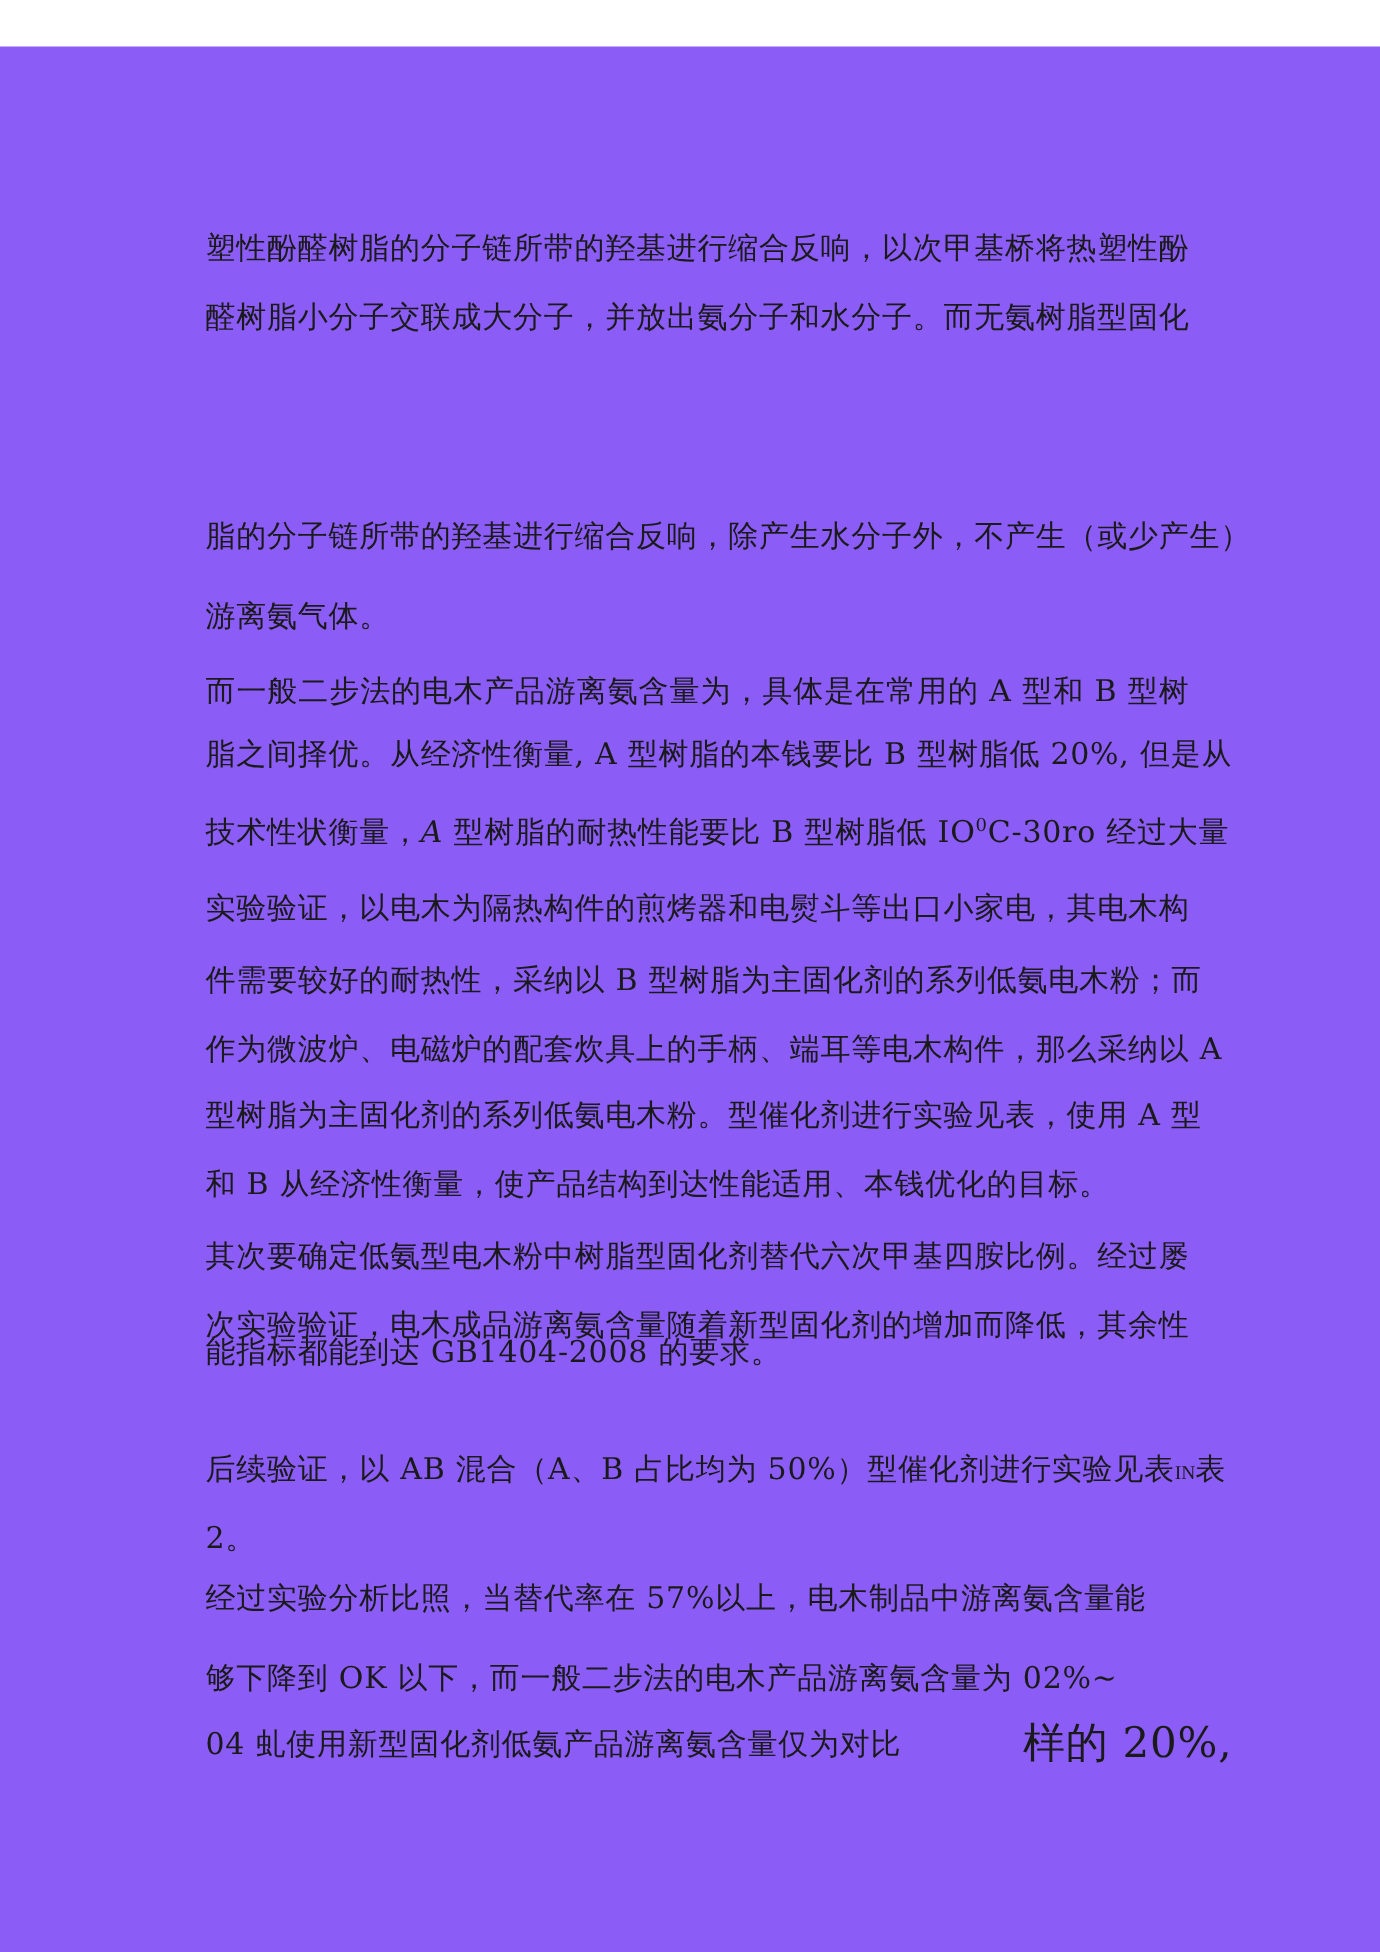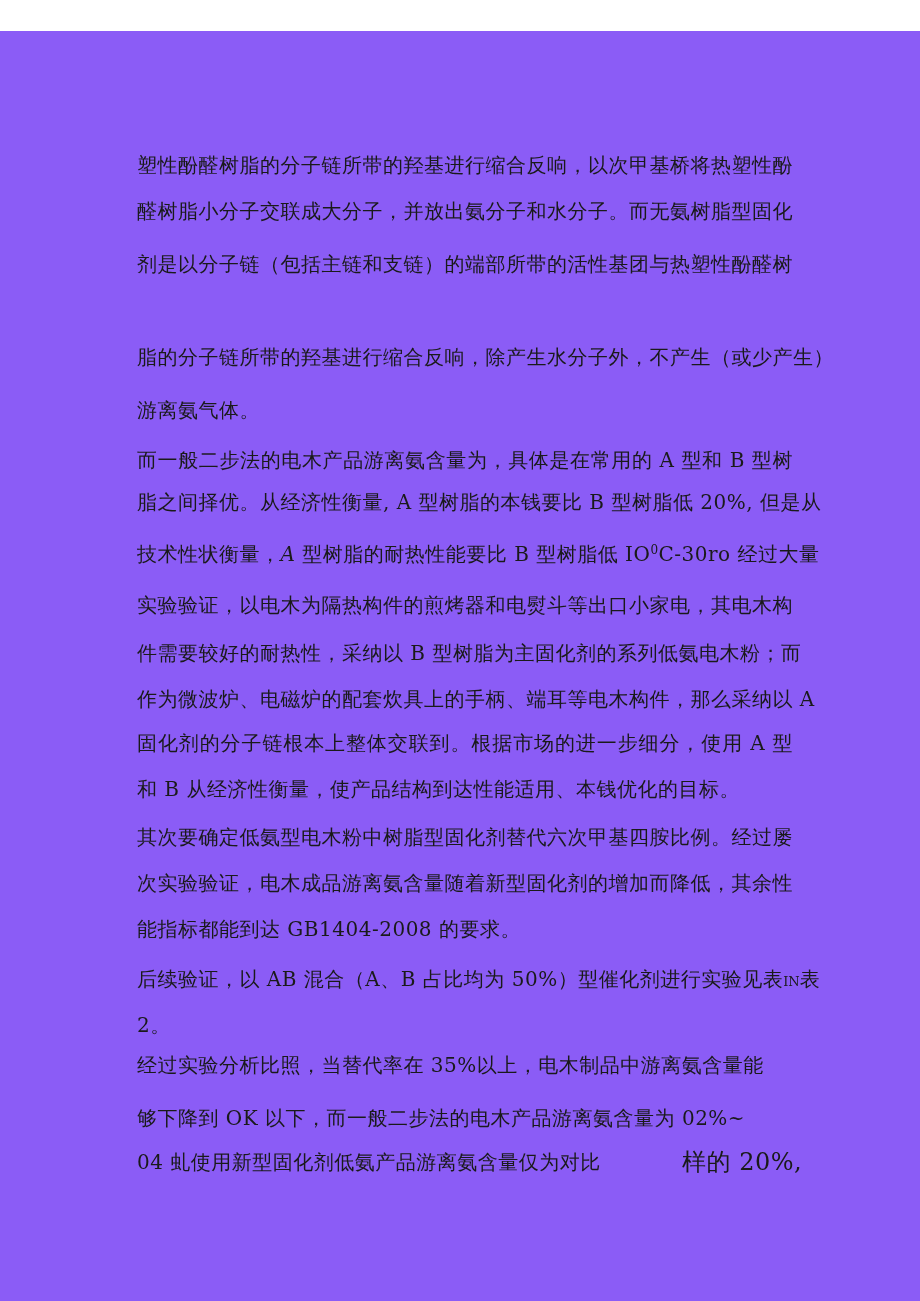--- a/index.html
+++ b/index.html
@@ -34,66 +34,66 @@
       color: #1a1a1a;
     }
     .line.full {
       width: 656px;
       text-align-last: justify;
       text-align: justify;
     }
     .small-caps {
       font-size: 13px;
       letter-spacing: 0;
+      font-family: Liberation Serif, serif;
     }
     .italic {
       font-style: italic;
     }
     .sup {
       font-size: 12px;
       vertical-align: 7px;
     }
     .gap-frag {
       position: absolute;
       left: 682px;
-      font-size: 24px;
+      font-size: 28px;
       line-height: 24px;
       white-space: nowrap;
       letter-spacing: 0.5px;
     }
   </style>
 </head>
 <body>
 
 <div class="page">
 
   <div class="line full" style="top:122px">塑性酚醛树脂的分子链所带的羟基进行缩合反响，以次甲基桥将热塑性酚</div>
   <div class="line full" style="top:168px">醛树脂小分子交联成大分子，并放出氨分子和水分子。而无氨树脂型固化</div>
-  <div class="line full" style="top:221px">剂是以分子链（包括主链和支链）的端部所带的活性基团与热塑性酚醛树</div>
   <div class="line full" style="top:314px">脂的分子链所带的羟基进行缩合反响，除产生水分子外，不产生（或少产生）</div>
   <div class="line" style="top:367px">游离氨气体。</div>
 
   <div class="line full" style="top:417px">而一般二步法的电木产品游离氨含量为，具体是在常用的 A 型和 B 型树</div>
   <div class="line full" style="top:459px">脂之间择优。从经济性衡量, A 型树脂的本钱要比 B 型树脂低 20%, 但是从</div>
   <div class="line full" style="top:507px">
     <span>技术性状衡量，</span><span class="italic">A</span><span> 型树脂的耐热性能要比 B 型树脂低 IO</span><span class="sup">0</span><span>C-30ro 经过大量</span>
   </div>
   <div class="line full" style="top:562px">实验验证，以电木为隔热构件的煎烤器和电熨斗等出口小家电，其电木构</div>
   <div class="line full" style="top:610px">件需要较好的耐热性，采纳以 B 型树脂为主固化剂的系列低氨电木粉；而</div>
   <div class="line full" style="top:656px">作为微波炉、电磁炉的配套炊具上的手柄、端耳等电木构件，那么采纳以 A</div>
-  <div class="line full" style="top:700px">固化剂的分子链根本上整体交联到。根据市场的进一步细分，使用 A 型</div>
+  <div class="line full" style="top:700px">型树脂为主固化剂的系列低氨电木粉。型催化剂进行实验见表，使用 A 型</div>
   <div class="line" style="top:746px">和 B 从经济性衡量，使产品结构到达性能适用、本钱优化的目标。</div>
 
   <div class="line full" style="top:794px">其次要确定低氨型电木粉中树脂型固化剂替代六次甲基四胺比例。经过屡</div>
   <div class="line full" style="top:840px">次实验验证，电木成品游离氨含量随着新型固化剂的增加而降低，其余性</div>
-  <div class="line" style="top:886px">能指标都能到达 GB1404-2008 的要求。</div>
+  <div class="line" style="top:858px">能指标都能到达 GB1404-2008 的要求。</div>
 
   <div class="line full" style="top:936px">
     <span>后续验证，以 AB 混合（A、B 占比均为 50%）型催化剂进行实验见表</span><span class="small-caps">IN</span><span>表</span>
   </div>
   <div class="line" style="top:982px">2。</div>
 
-  <div class="line" style="top:1022px">经过实验分析比照，当替代率在 35%以上，电木制品中游离氨含量能</div>
+  <div class="line" style="top:1022px">经过实验分析比照，当替代率在 57%以上，电木制品中游离氨含量能</div>
   <div class="line" style="top:1075px">够下降到 OK 以下，而一般二步法的电木产品游离氨含量为 02%~</div>
   <div class="line" style="top:1119px">04 虬使用新型固化剂低氨产品游离氨含量仅为对比</div>
   <div class="gap-frag" style="top:1119px">样的 20%,</div>
 
 </div>
 
 </body></html>

